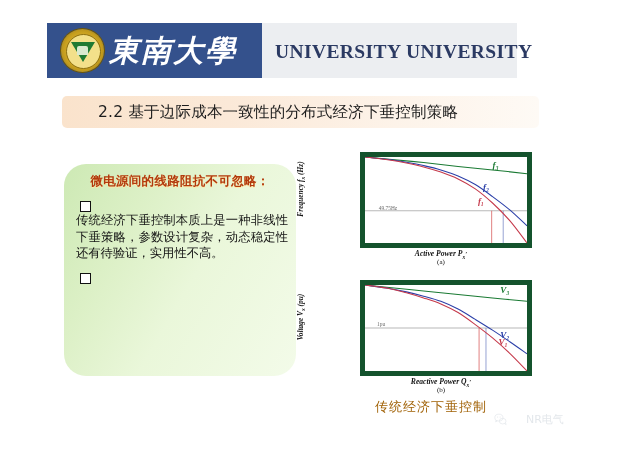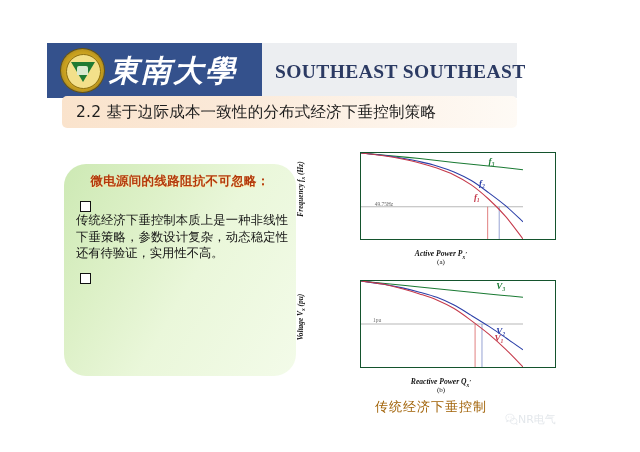--- a/index.html
+++ b/index.html
@@ -9,21 +9,20 @@
     font-family:"Liberation Sans", sans-serif;
     overflow:hidden;
     position:relative;
   }
   .slide{position:absolute;left:0;top:0;width:640px;height:452px;background:#fff;}
 
   
   .header{
     position:absolute;left:47px;top:23px;width:470px;height:55px;
     background:#eceef1;
-    margin-top:20px;
   }
   .header-logo-band{
     position:absolute;left:0;top:0;width:215px;height:55px;
     background:#34518c;
   }
   .emblem{
     position:absolute;left:14px;top:6px;width:43px;height:43px;
     border-radius:50%;
     background:radial-gradient(circle at 50% 50%, #e8c24a 0%, #c8a01f 60%, #8d7010 100%);
     box-shadow:0 0 0 1px #6d5608;
@@ -57,20 +56,21 @@
     font-family:"Liberation Serif", serif;
     font-size:19.5px;font-weight:bold;color:#2b3a63;
     letter-spacing:.4px;white-space:nowrap;
   }
 
   
   .titlebar{
     position:absolute;left:62px;top:96px;width:455px;height:32px;
     border-radius:5px;
     background:linear-gradient(to right,#fae3cc 0%, #fbe9d8 35%, #fdf3e9 70%, #fefaf5 100%);
+    padding-left:22px;
   }
   .titlebar span{
     display:block;padding:0 0 0 14px;line-height:32px;
     font-family:"DejaVu Sans", sans-serif;
     font-size:15.5px;color:#1d1d1d;white-space:nowrap;letter-spacing:.2px;
   }
 
   
   .greenbox{
     position:absolute;left:64px;top:164px;width:232px;height:212px;
@@ -97,23 +97,22 @@
     text-align:justify;letter-spacing:0px;
   }
 
   
   .chart-wrap{position:absolute;left:322px;top:146px;width:218px;height:248px;}
   .chart{position:absolute;left:0;width:218px;height:118px;}
   .chart.top{top:0;}
   .chart.bot{top:128px;}
   .plot{
     position:absolute;left:38px;top:6px;width:162px;height:86px;
-    border:1px solid #14532d;background:#fff;
+    border:5px solid #14532d;background:#fff;
     overflow:hidden;
-    padding-left:32px;
   }
   .plot svg{position:absolute;left:0;top:0;}
   .ylab{
     position:absolute;left:-26px;top:0;width:86px;height:12px;
     transform:rotate(-90deg);transform-origin:43px 43px;
     font-family:"Liberation Serif", serif;font-style:italic;font-weight:bold;
     font-size:7.4px;color:#141414;text-align:center;white-space:nowrap;
   }
   .xlab{
     position:absolute;left:38px;top:103px;width:162px;text-align:center;
@@ -137,22 +136,22 @@
     white-space:nowrap;
   }
   .redcap{
     position:absolute;left:322px;top:398px;width:218px;text-align:center;
     font-family:"DejaVu Sans", sans-serif;
     font-size:13px;color:#a16207;letter-spacing:1px;white-space:nowrap;
   }
 
   
   .wm{
-    position:absolute;left:505px;top:412px;
-    display:flex;align-items:center;gap:0;opacity:.40;
+    position:absolute;left:494px;top:412px;
+    display:flex;align-items:center;gap:19px;opacity:.40;
   }
   .wm-icon{width:13px;height:13px;}
   .wm-txt{
     font-family:"DejaVu Sans", sans-serif;font-size:11px;color:#b9c3cd;
     white-space:nowrap;
   }
 </style>
 </head>
 <body>
 
@@ -162,21 +161,21 @@
     <div class="header-logo-band">
       <div class="emblem">
         <div class="emblem-inner">
           <div class="emblem-txt">&nbsp;</div>
           <div class="emblem-tri"></div>
           <div class="emblem-tiny"></div>
         </div>
       </div>
       <div class="cn-univ">東南大學</div>
     </div>
-    <div class="en-univ">SOUTHEAST SOUTHEAST</div>
+    <div class="en-univ">UNIVERSITY UNIVERSITY</div>
   </div>
 
   <div class="titlebar">
     <span>2.2 基于边际成本一致性的分布式经济下垂控制策略</span>
   </div>
 
   <div class="greenbox">
     <div class="gb-title">微电源间的线路阻抗不可忽略：</div>
     <div class="bullets">
       <div class="bullet">

